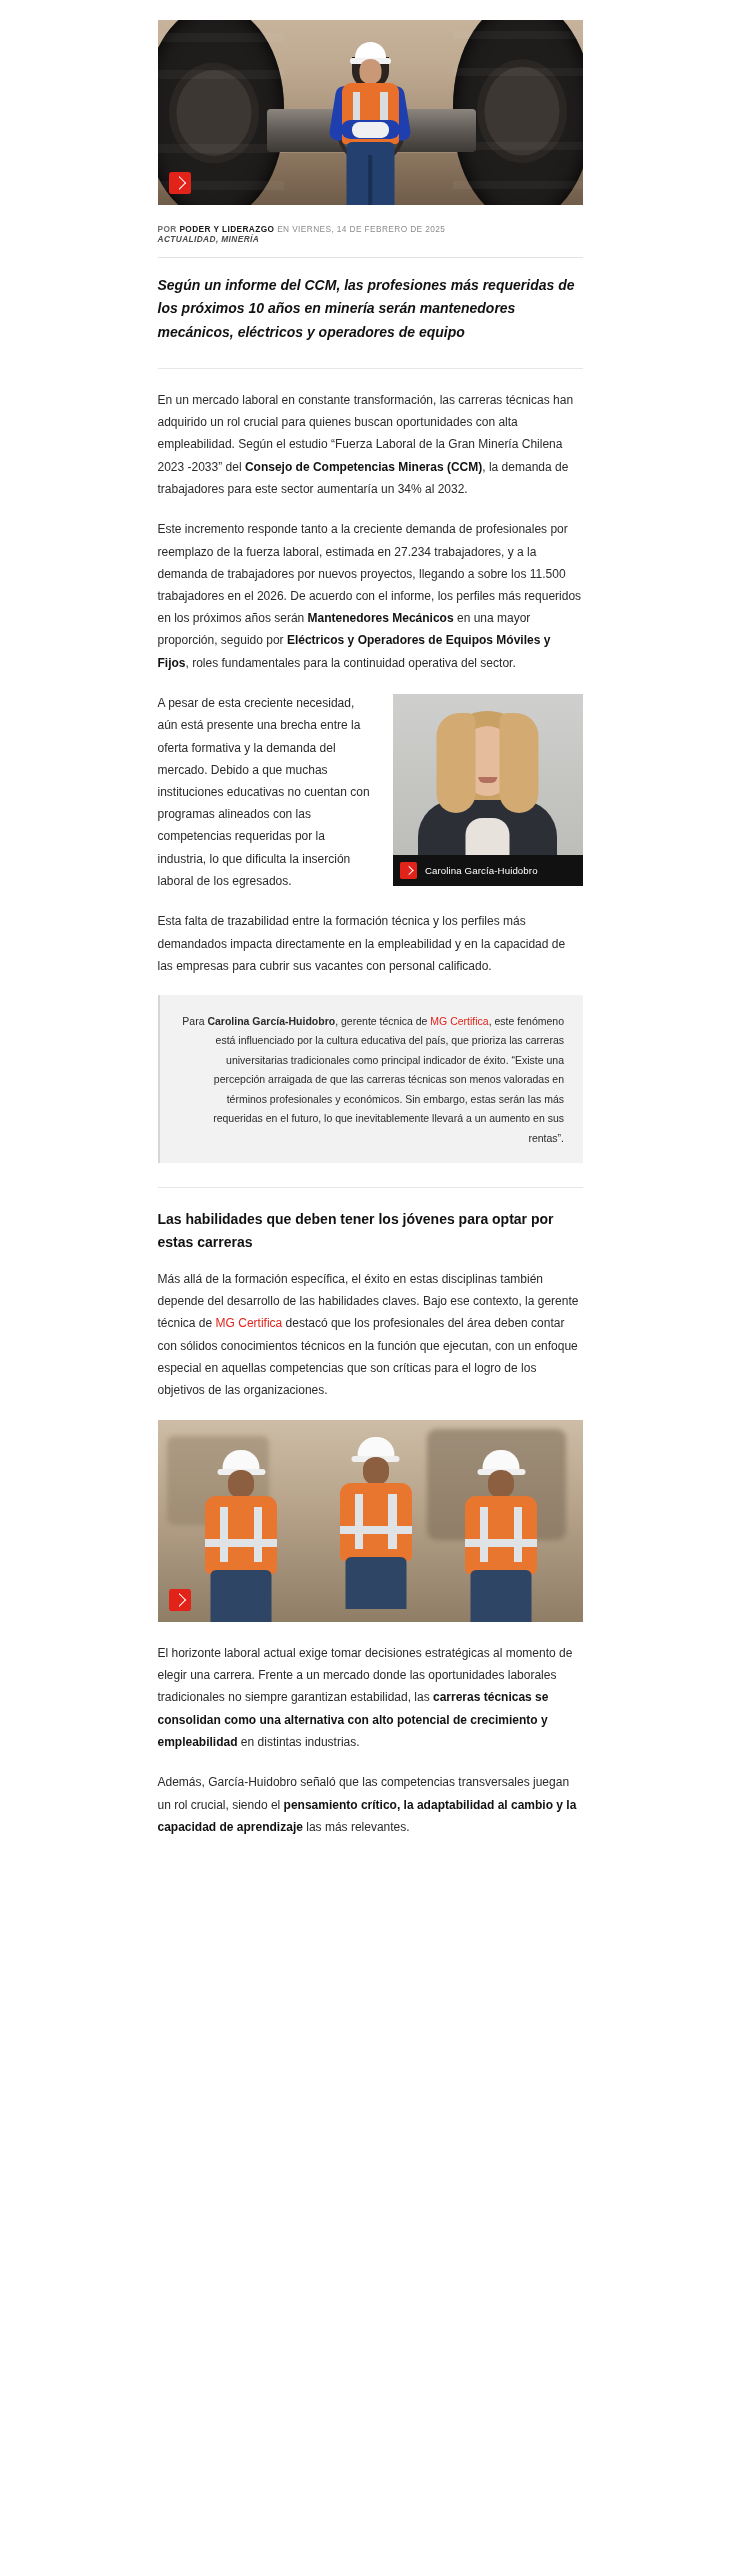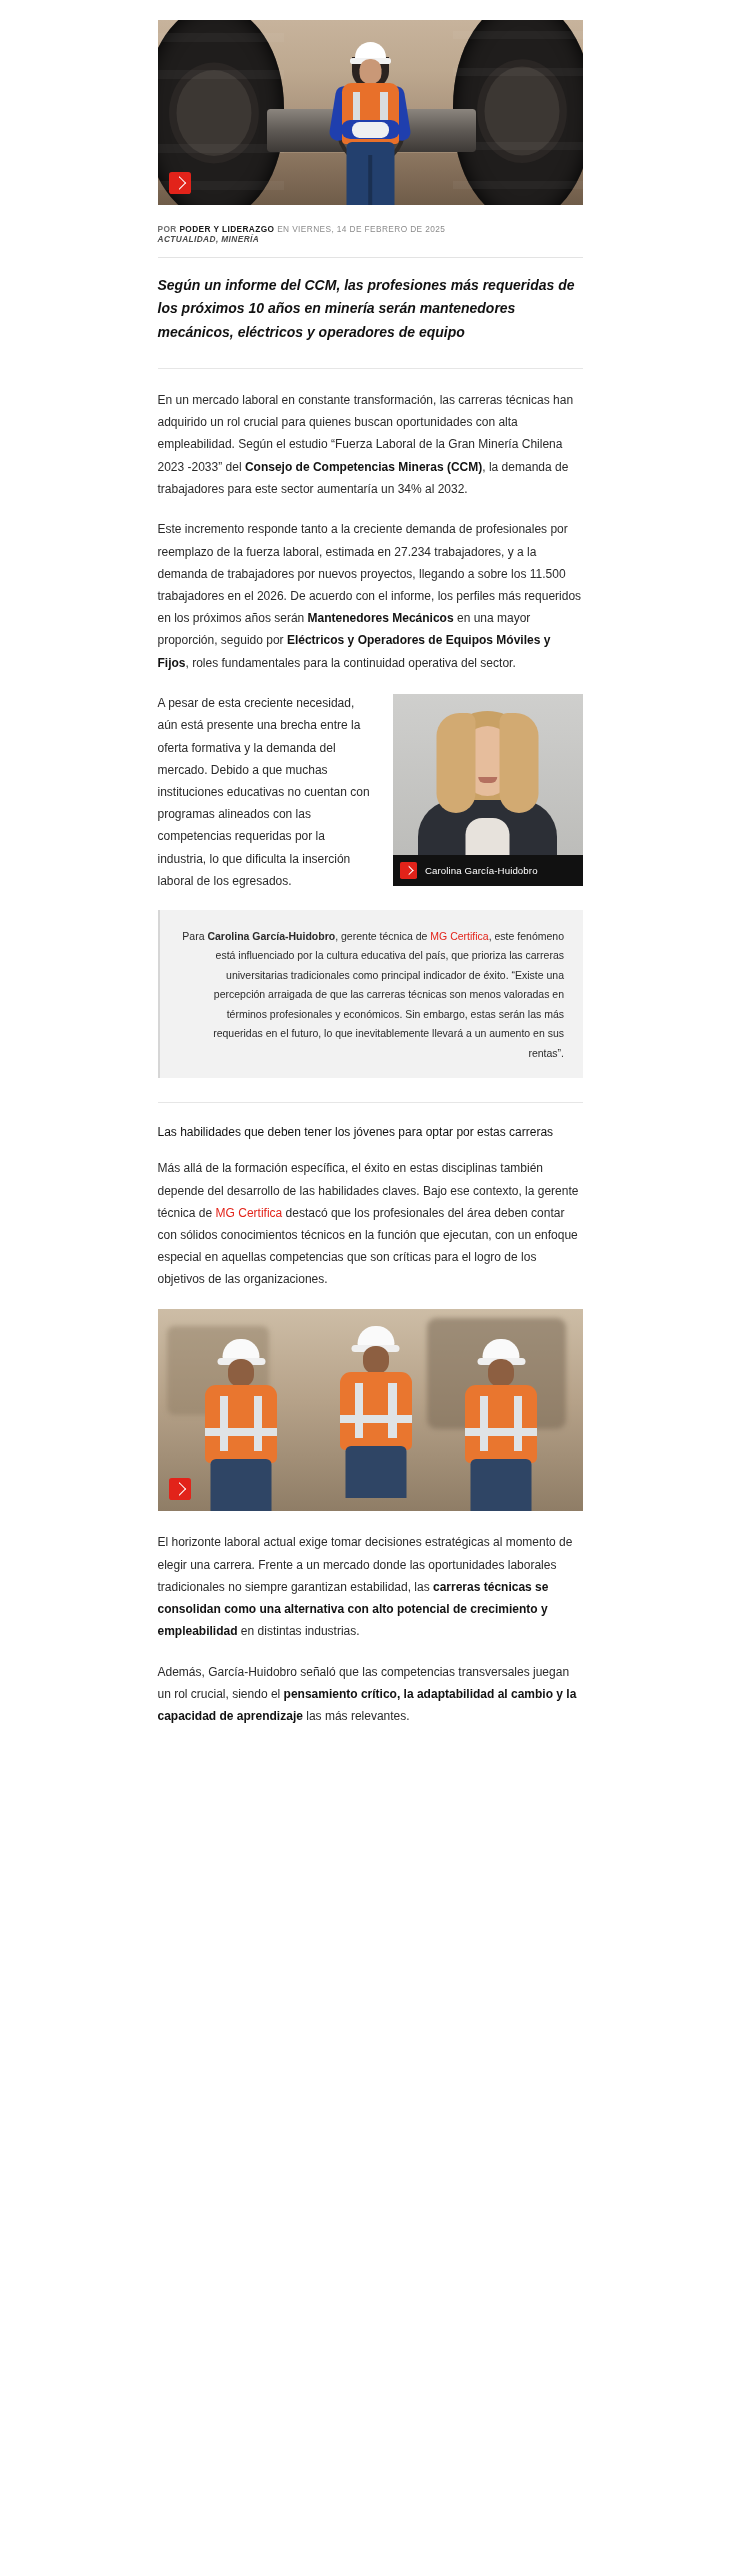--- a/index.html
+++ b/index.html
@@ -241,23 +241,23 @@
   p.body {
     font-size: 12px;
     line-height: 1.85;
     color: #2a2a2a;
     margin: 0 0 18.5px 0;
   }
   p.body b, .b { font-weight: 700; color: #121212; }
   .link { color: #e2231a; }
 
   h2.subhead {
-    font-size: 12px;
+    font-size: 14px;
     line-height: 1.6;
-    font-weight: 400;
+    font-weight: 700;
     color: #111;
     margin: 8px 0 15px 0;
   }
 
   
   .portrait {
     float: right;
     width: 190px;
     height: 192px;
     margin: 1.8px 0 9.2px 16.6px;
@@ -494,20 +494,21 @@
       </div>
       <div class="portrait-bar">
         <div class="portrait-logo">
             <span></span>
           </div>
         <div class="portrait-caption">Carolina García-Huidobro</div>
       </div>
     </div>
 
     <p class="body">A pesar de esta creciente necesidad, aún está presente una brecha entre la oferta formativa y la demanda del mercado. Debido a que muchas instituciones educativas no cuentan con programas alineados con las competencias requeridas por la industria, lo que dificulta la inserción laboral de los egresados.</p>
+    <p class="body">Esta falta de trazabilidad entre la formación técnica y los perfiles más demandados impacta directamente en la empleabilidad y en la capacidad de las empresas para cubrir sus vacantes con personal calificado.</p>
 
     <div class="clearfix"></div>
 
     <div class="quote">
       <p>
         <span>Para </span><b>Carolina García-Huidobro</b><span>, gerente técnica de </span><span class="link">MG Certifica</span><span>, este fenómeno está influenciado por la cultura educativa del país, que prioriza las carreras universitarias tradicionales como principal indicador de éxito. “Existe una percepción arraigada de que las carreras técnicas son menos valoradas en términos profesionales y económicos. Sin embargo, estas serán las más requeridas en el futuro, lo que inevitablemente llevará a un aumento en sus rentas”.</span>
       </p>
     </div>
 
     <hr class="sep">

